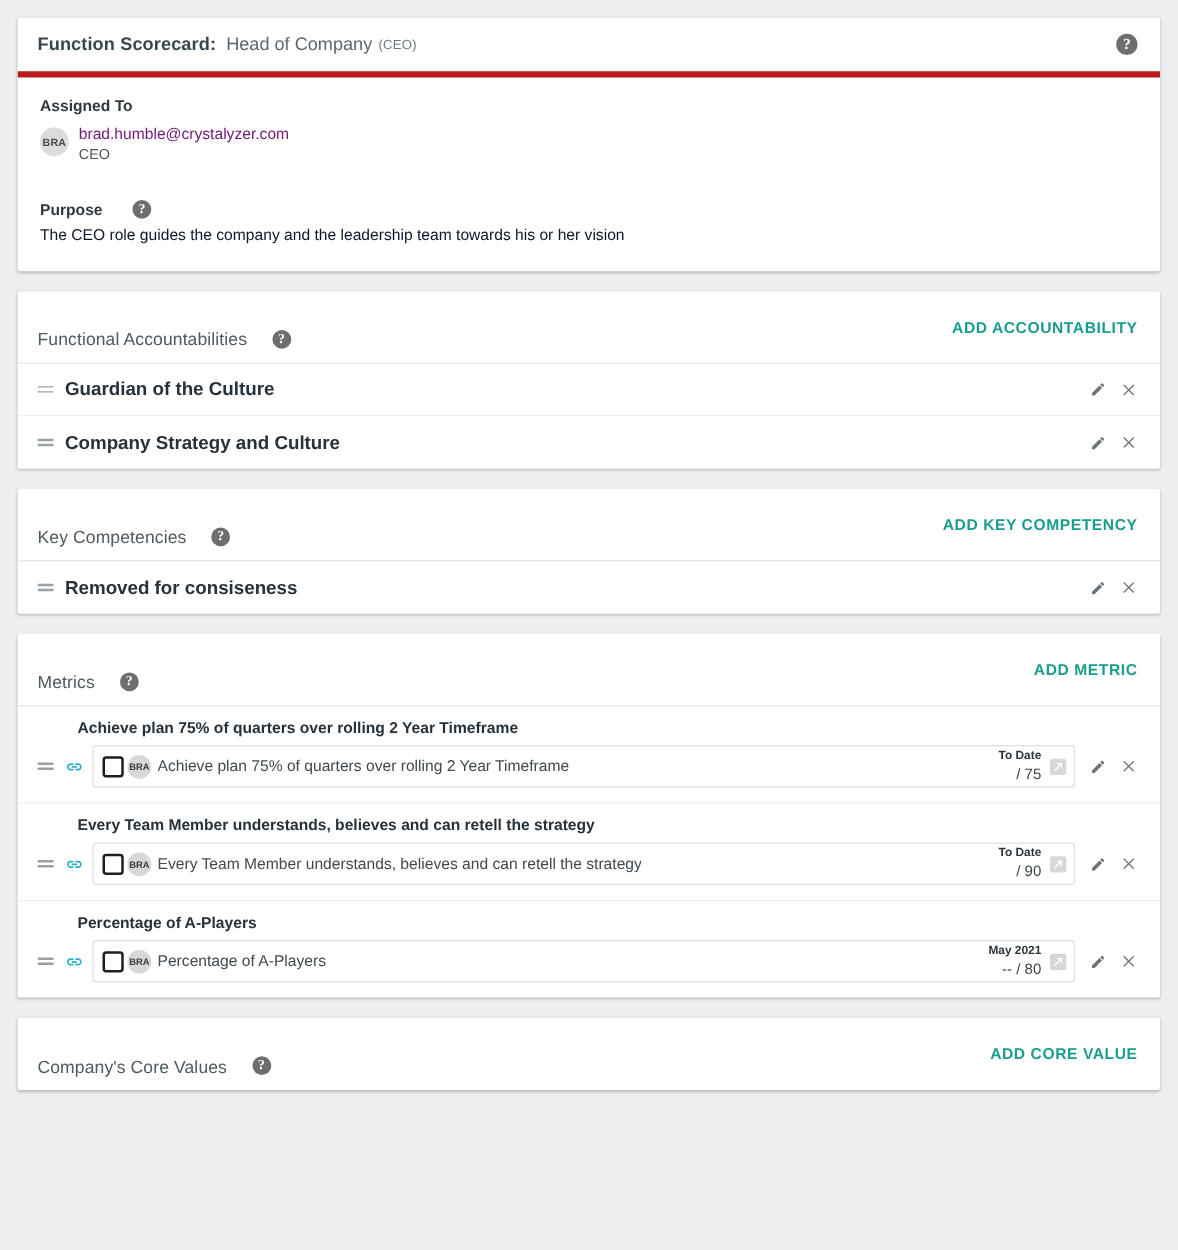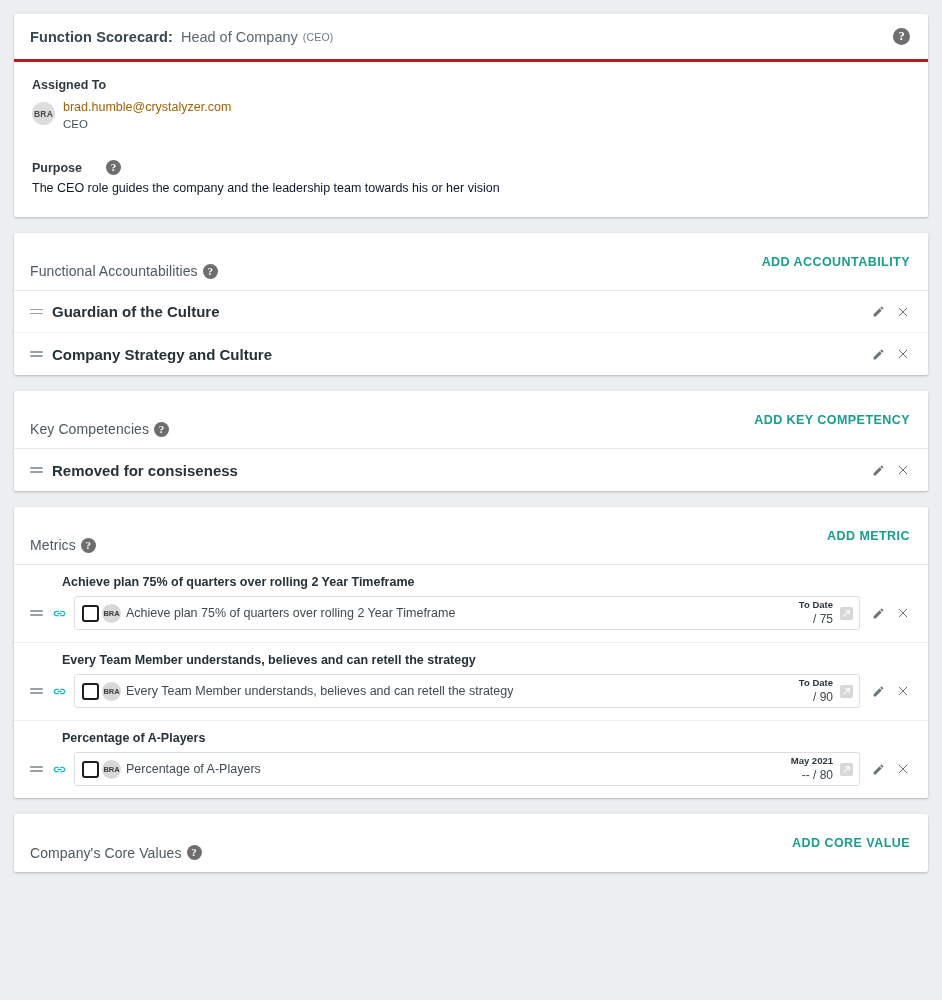--- a/index.html
+++ b/index.html
@@ -26,21 +26,21 @@
     margin-bottom: 16px;
     overflow: hidden;
   }
 
   
   .sc-title-bar {
     height: 48px;
     display: flex;
     align-items: center;
     padding: 0 18px 0 16px;
-    border-bottom: 3px solid #b91c1c;
+    border-bottom: 5px solid #b91c1c;
   }
   .sc-title-label {
     font-size: 14.5px;
     font-weight: bold;
     color: #37474f;
     letter-spacing: .1px;
   }
   .sc-title-value {
     font-size: 14.5px;
     color: #5b6770;
@@ -95,21 +95,21 @@
     display: flex;
     align-items: center;
     justify-content: center;
     letter-spacing: .2px;
     flex: none;
     margin-top: 2px;
   }
   .assignee-text { margin-left: 8px; }
   .assignee-email {
     font-size: 12.5px;
-    color: #a16207;
+    color: #701a75;
     line-height: 15px;
   }
   .assignee-role {
     font-size: 11.5px;
     color: #4a5458;
     line-height: 15px;
     margin-top: 2px;
   }
   .assignee-dates {
     font-size: 11.5px;
@@ -143,21 +143,21 @@
   }
   .sec-head.no-border { border-bottom: none; }
   .sec-title {
     font-size: 14px;
     color: #4d585f;
     letter-spacing: .1px;
   }
   .sec-title-wrap {
     display: flex;
     align-items: center;
-    gap: 5px;
+    gap: 20px;
     margin-top: 19px;
   }
   .action-link {
     font-size: 12.5px;
     font-weight: bold;
     color: #199d8c;
     letter-spacing: .45px;
     cursor: pointer;
     text-decoration: none;
     white-space: nowrap;

